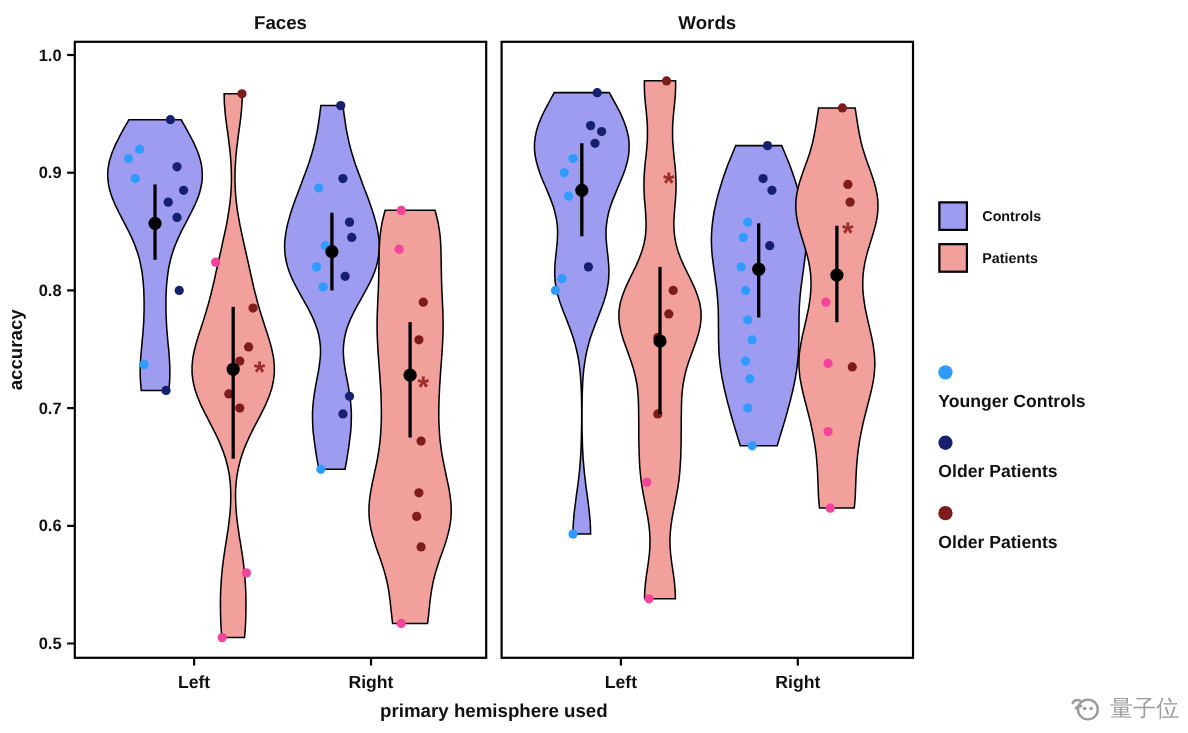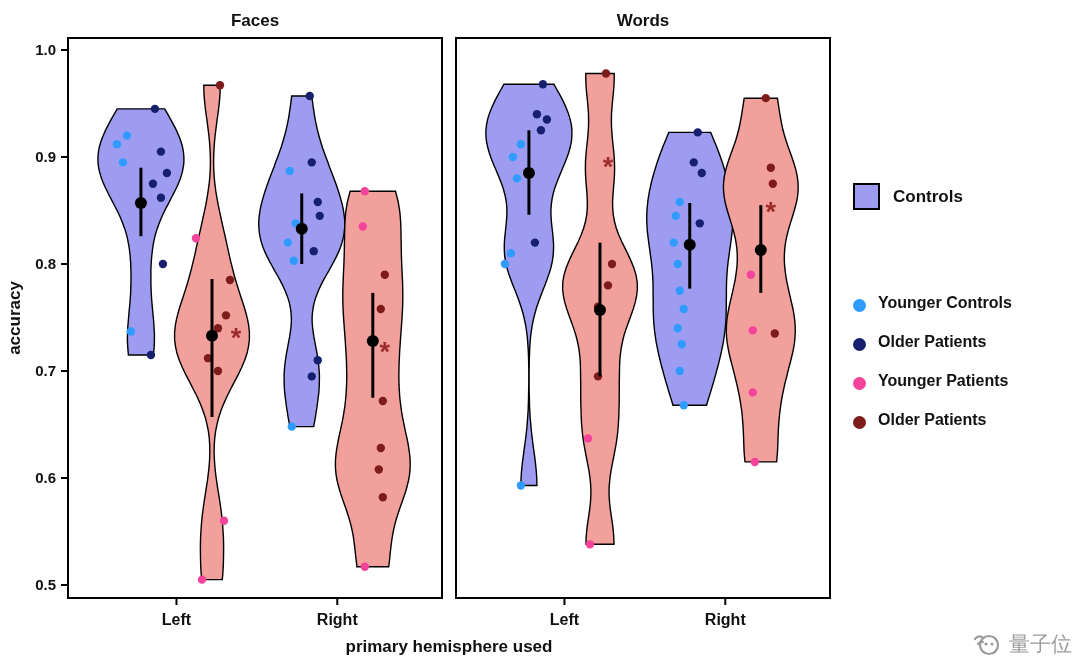--- a/index.html
+++ b/index.html
@@ -4,23 +4,23 @@
 <style>
   html,body{margin:0;padding:0;background:#fff;}
   .stage{
     position:relative;width:1080px;height:666px;background:#fff;
     font-family:"Liberation Sans",sans-serif;color:#111;overflow:hidden;
   }
   .stage svg.figure{position:absolute;left:0;top:0;font-family:"Liberation Sans",sans-serif;}
   .legend{position:absolute;left:853px;top:183px;width:225px;}
   .fill-item{display:flex;align-items:center;gap:13px;margin-bottom:11px;}
   .swatch{width:27px;height:27px;border:2px solid #000;box-sizing:border-box;display:inline-block;}
-  .flabel{font-weight:bold;font-size:17px;}
+  .flabel{font-weight:bold;font-size:13px;}
   .point-items{margin-top:84px;}
-  .point-item{display:flex;align-items:flex-end;gap:12px;margin-bottom:21px;}
+  .point-item{display:flex;align-items:flex-start;gap:12px;margin-bottom:21px;flex-direction:column;}
   .dot{width:13px;height:13px;border-radius:50%;display:inline-block;flex:0 0 13px;}
   .plabel{font-weight:bold;font-size:16px;white-space:nowrap;}
   .watermark{
     position:absolute;right:8px;bottom:8px;display:flex;align-items:center;gap:6px;
     color:#9b9b9b;font-weight:normal;font-size:21px;
   }
 </style>
 </head>
 <body>
 
@@ -167,33 +167,33 @@
       <text x="449" y="652" font-size="17" text-anchor="middle" font-weight="bold" fill="#111">primary hemisphere used</text>
       <text x="0" y="0" font-size="17" text-anchor="middle" font-weight="bold" fill="#111" transform="translate(20,318) rotate(-90)">accuracy</text>
     </svg>
 
   <div class="legend">
     <div class="fill-items">
       <div class="fill-item">
         <span class="swatch" style="background: rgb(158, 156, 240);"></span>
         <span class="flabel">Controls</span>
       </div>
+      <div class="fill-item">
+        <span class="swatch" style="background: rgb(242, 160, 155);"></span>
+        <span class="flabel">Patients</span>
+      </div>
     </div>
     <div class="point-items">
       <div class="point-item">
         <span class="dot" style="background: rgb(47, 155, 255);"></span>
         <span class="plabel">Younger Controls</span>
       </div>
       <div class="point-item">
         <span class="dot" style="background: rgb(22, 32, 110);"></span>
         <span class="plabel">Older Patients</span>
-      </div>
-      <div class="point-item">
-        <span class="dot" style="background: rgb(244, 67, 154);"></span>
-        <span class="plabel">Younger Patients</span>
       </div>
       <div class="point-item">
         <span class="dot" style="background: rgb(126, 28, 28);"></span>
         <span class="plabel">Older Patients</span>
       </div>
     </div>
   </div>
 
   <div class="watermark">
     <svg width="30" height="26" viewBox="0 0 30 26">

